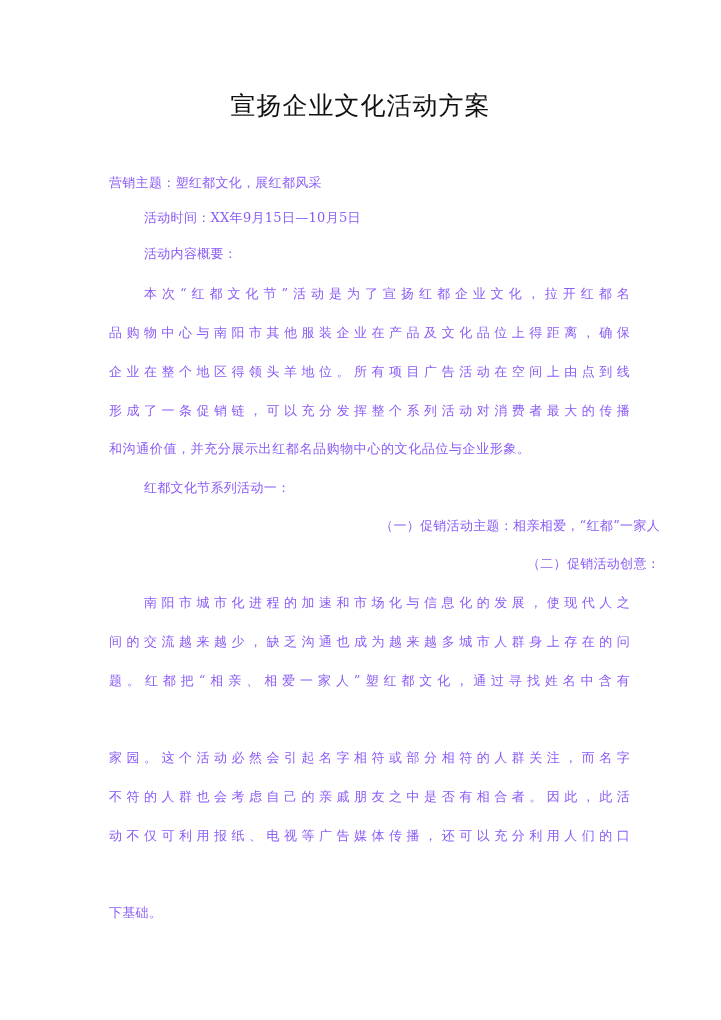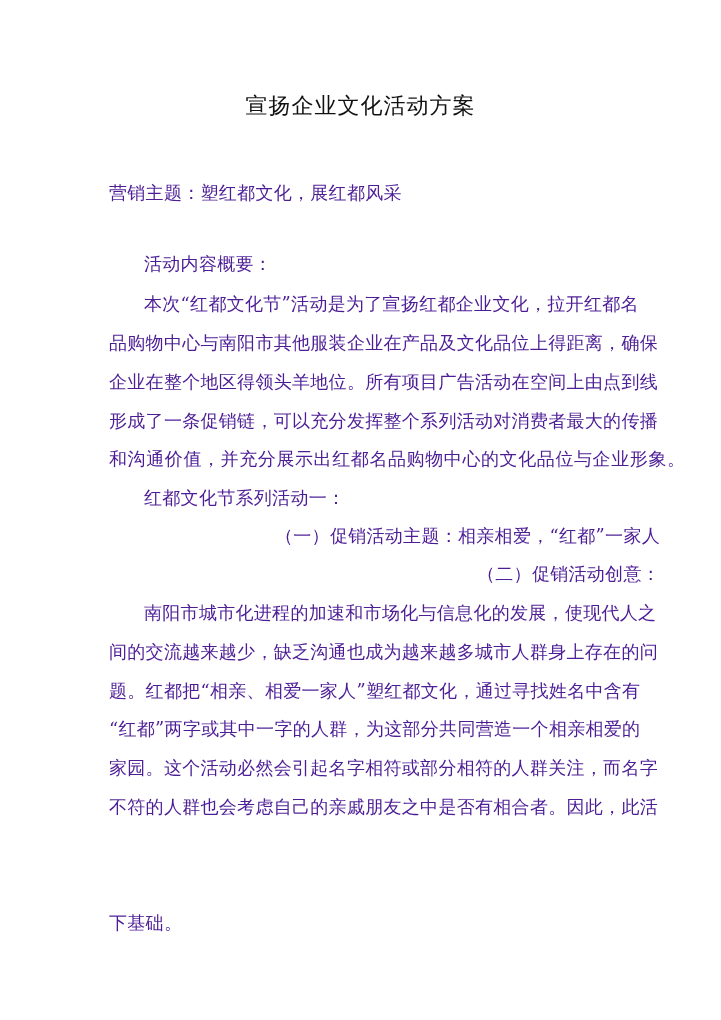--- a/index.html
+++ b/index.html
@@ -22,35 +22,34 @@
       width: 721px;
       height: 1020px;
       background: #ffffff;
     }
     .title {
       position: absolute;
       left: 0;
       top: 88px;
       width: 721px;
       text-align: center;
-      font-size: 22px;
+      font-size: 25px;
       letter-spacing: 1px;
       line-height: 36px;
       color: #111;
     }
     .line {
       position: absolute;
       left: 109px;
       width: 520px;
-      font-size: 18px;
+      font-size: 13px;
       line-height: 22px;
       white-space: nowrap;
-      color: #4c1d95;
+      color: #8b5cf6;
       letter-spacing: 0.3px;
-      margin-top: 10px;
     }
     .indent {
       left: 144px;
     }
     .paren {
       left: 140px;
       text-align: right;
     }
     .justify {
       text-align: justify;
@@ -61,32 +60,33 @@
       width: 486px;
     }
   </style>
 </head>
 <body>
 
 <div class="page">
   <div class="title">宣扬企业文化活动方案</div>
 
   <div class="line" style="top:172px;">营销主题：塑红都文化，展红都风采</div>
+  <div class="line indent" style="top:207px;">活动时间：XX年9月15日—10月5日</div>
   <div class="line indent" style="top:243px;">活动内容概要：</div>
 
   <div class="line indent justify" style="top:283px;">本次“红都文化节”活动是为了宣扬红都企业文化，拉开红都名</div>
   <div class="line justify" style="top:322px;">品购物中心与南阳市其他服装企业在产品及文化品位上得距离，确保</div>
   <div class="line justify" style="top:361px;">企业在整个地区得领头羊地位。所有项目广告活动在空间上由点到线</div>
   <div class="line justify" style="top:400px;">形成了一条促销链，可以充分发挥整个系列活动对消费者最大的传播</div>
   <div class="line" style="top:438px; letter-spacing:0.6px;">和沟通价值，并充分展示出红都名品购物中心的文化品位与企业形象。</div>
 
   <div class="line indent" style="top:477px;">红都文化节系列活动一：</div>
   <div class="line paren" style="top:515px;">（一）促销活动主题：相亲相爱，“红都”一家人</div>
   <div class="line paren" style="top:553px;">（二）促销活动创意：</div>
 
   <div class="line indent justify" style="top:592px;">南阳市城市化进程的加速和市场化与信息化的发展，使现代人之</div>
   <div class="line justify" style="top:631px;">间的交流越来越少，缺乏沟通也成为越来越多城市人群身上存在的问</div>
   <div class="line justify" style="top:670px;">题。红都把“相亲、相爱一家人”塑红都文化，通过寻找姓名中含有</div>
-  <div class="line justify" style="top:708px;">“红都”两字或其中一字的人群，为这部分共同营造一个相亲相爱的</div>
   <div class="line justify" style="top:747px;font-family:Liberation Serif, serif;">家园。这个活动必然会引起名字相符或部分相符的人群关注，而名字</div>
   <div class="line justify" style="top:786px;">不符的人群也会考虑自己的亲戚朋友之中是否有相合者。因此，此活</div>
+  <div class="line justify" style="top:825px;">动不仅可利用报纸、电视等广告媒体传播，还可以充分利用人们的口</div>
   <div class="line" style="top:902px;">下基础。</div>
 </div>
 
 </body></html>

